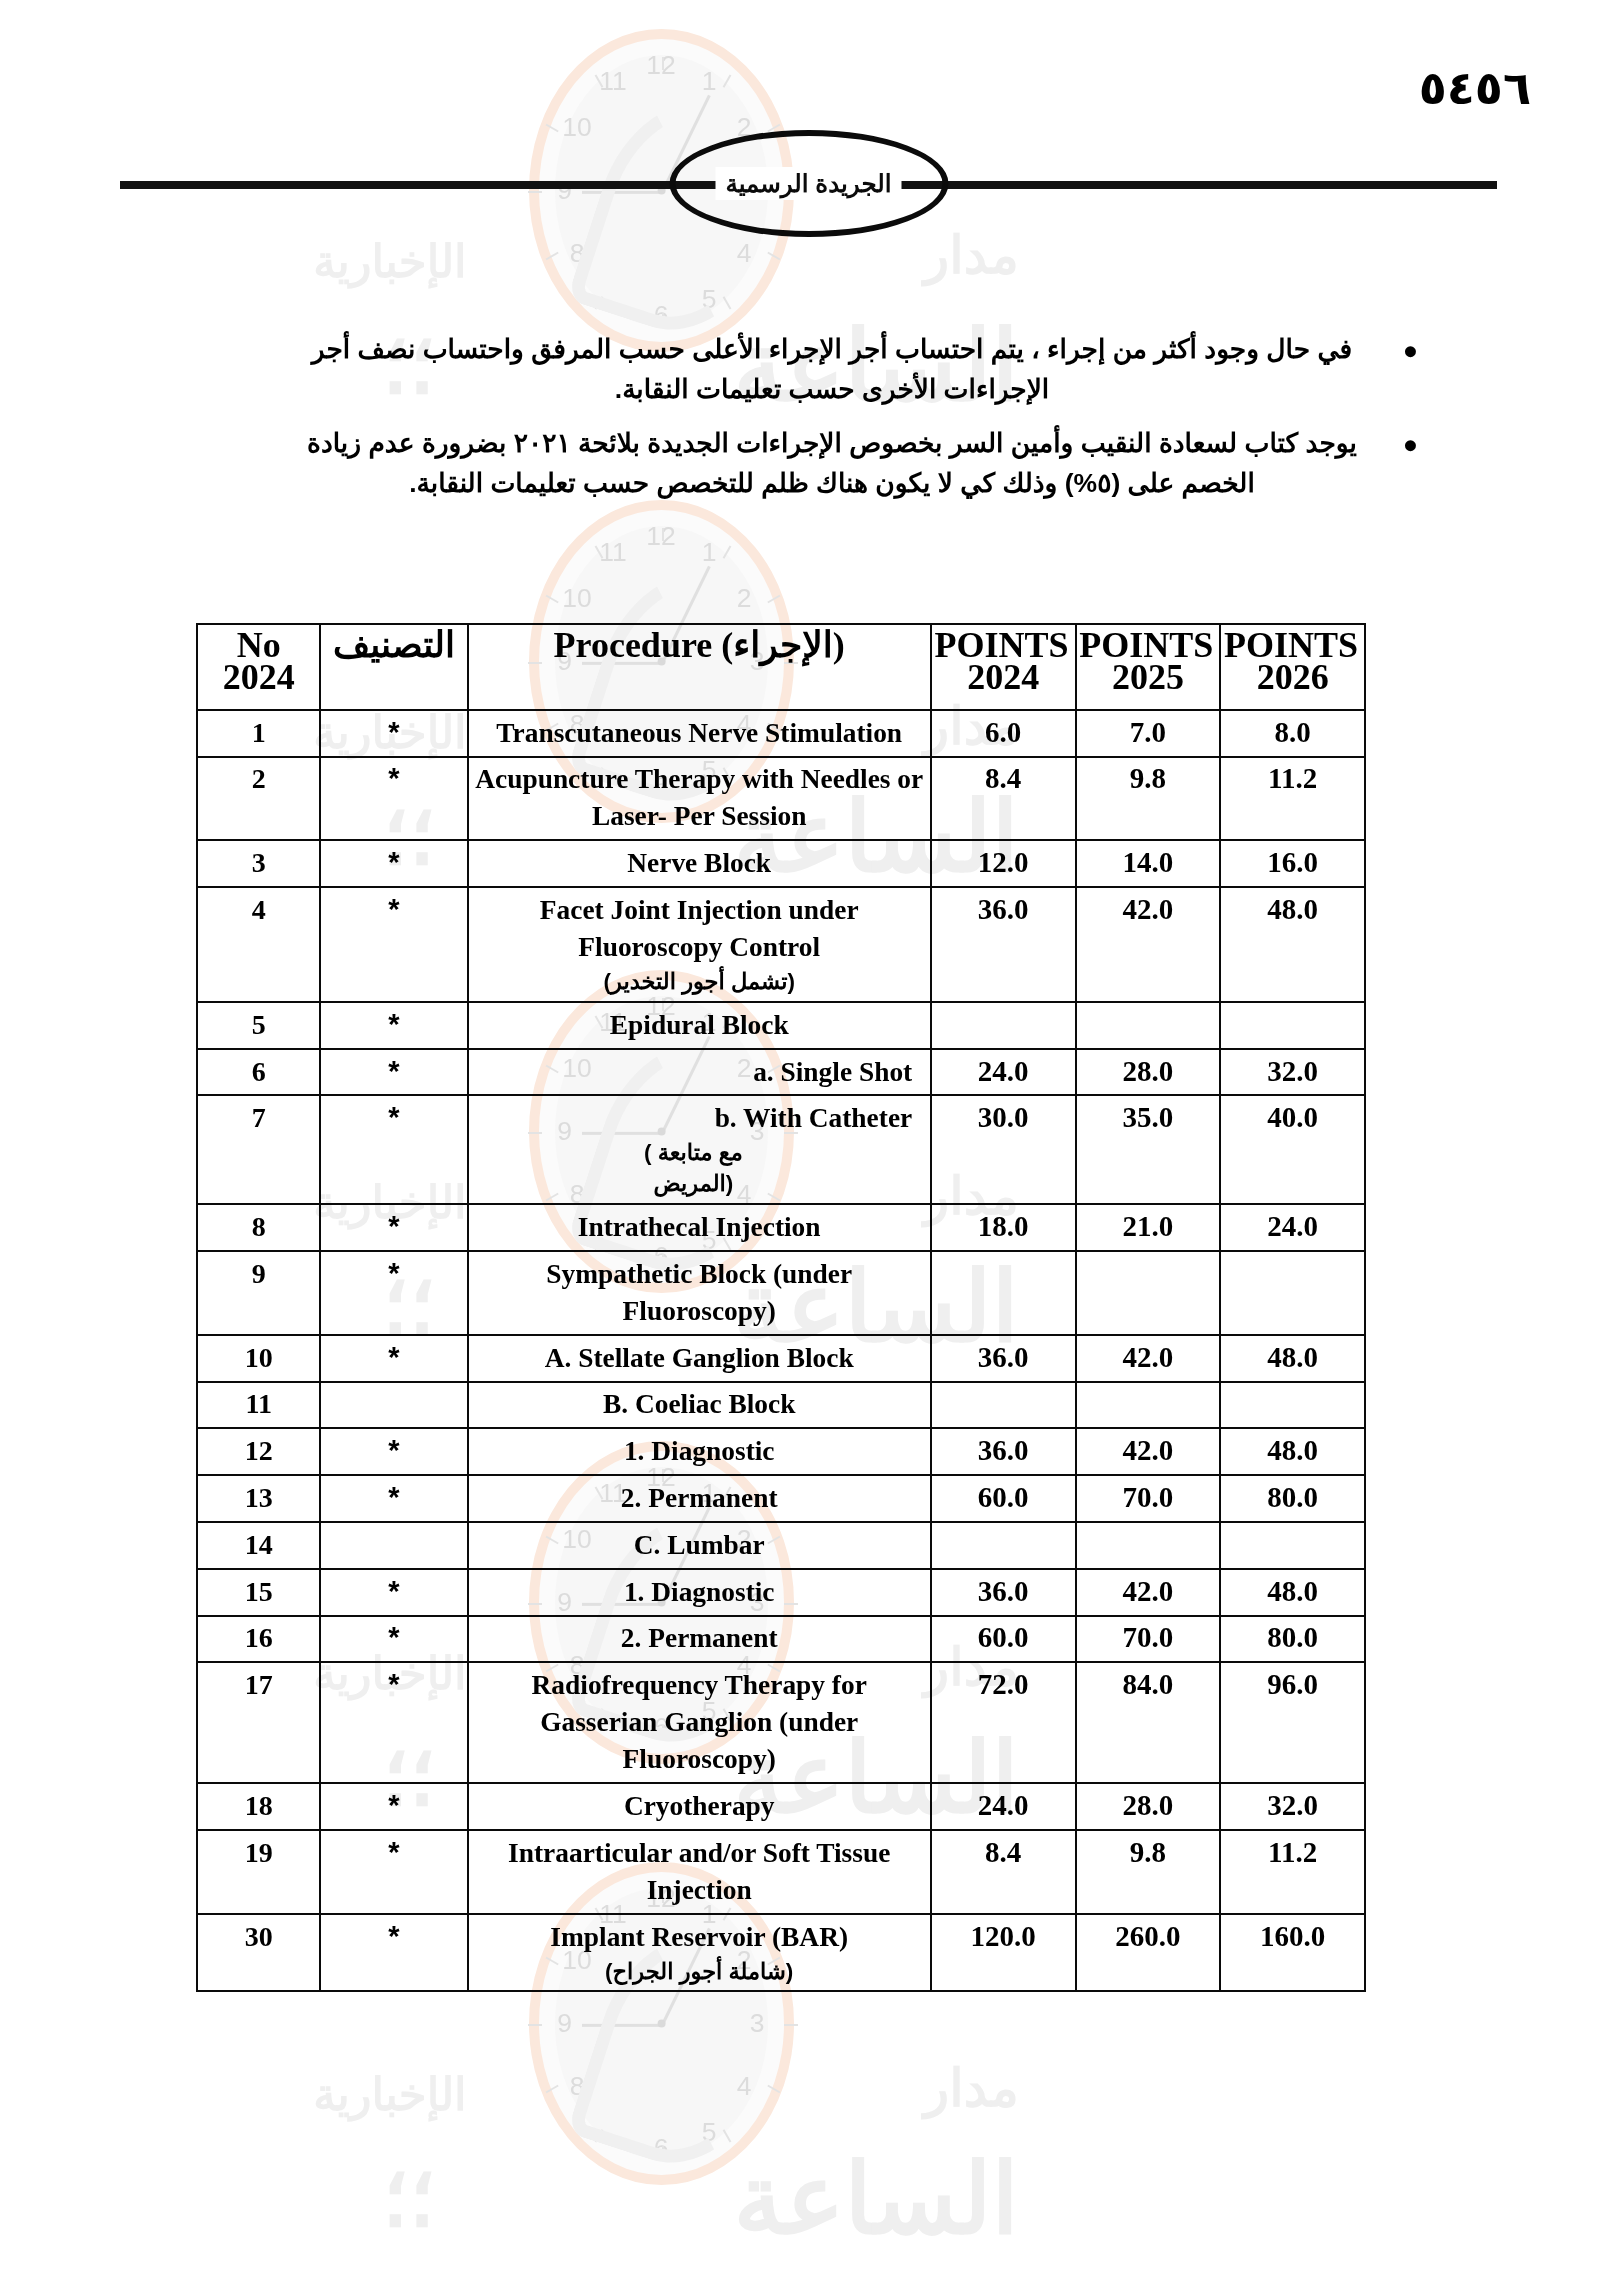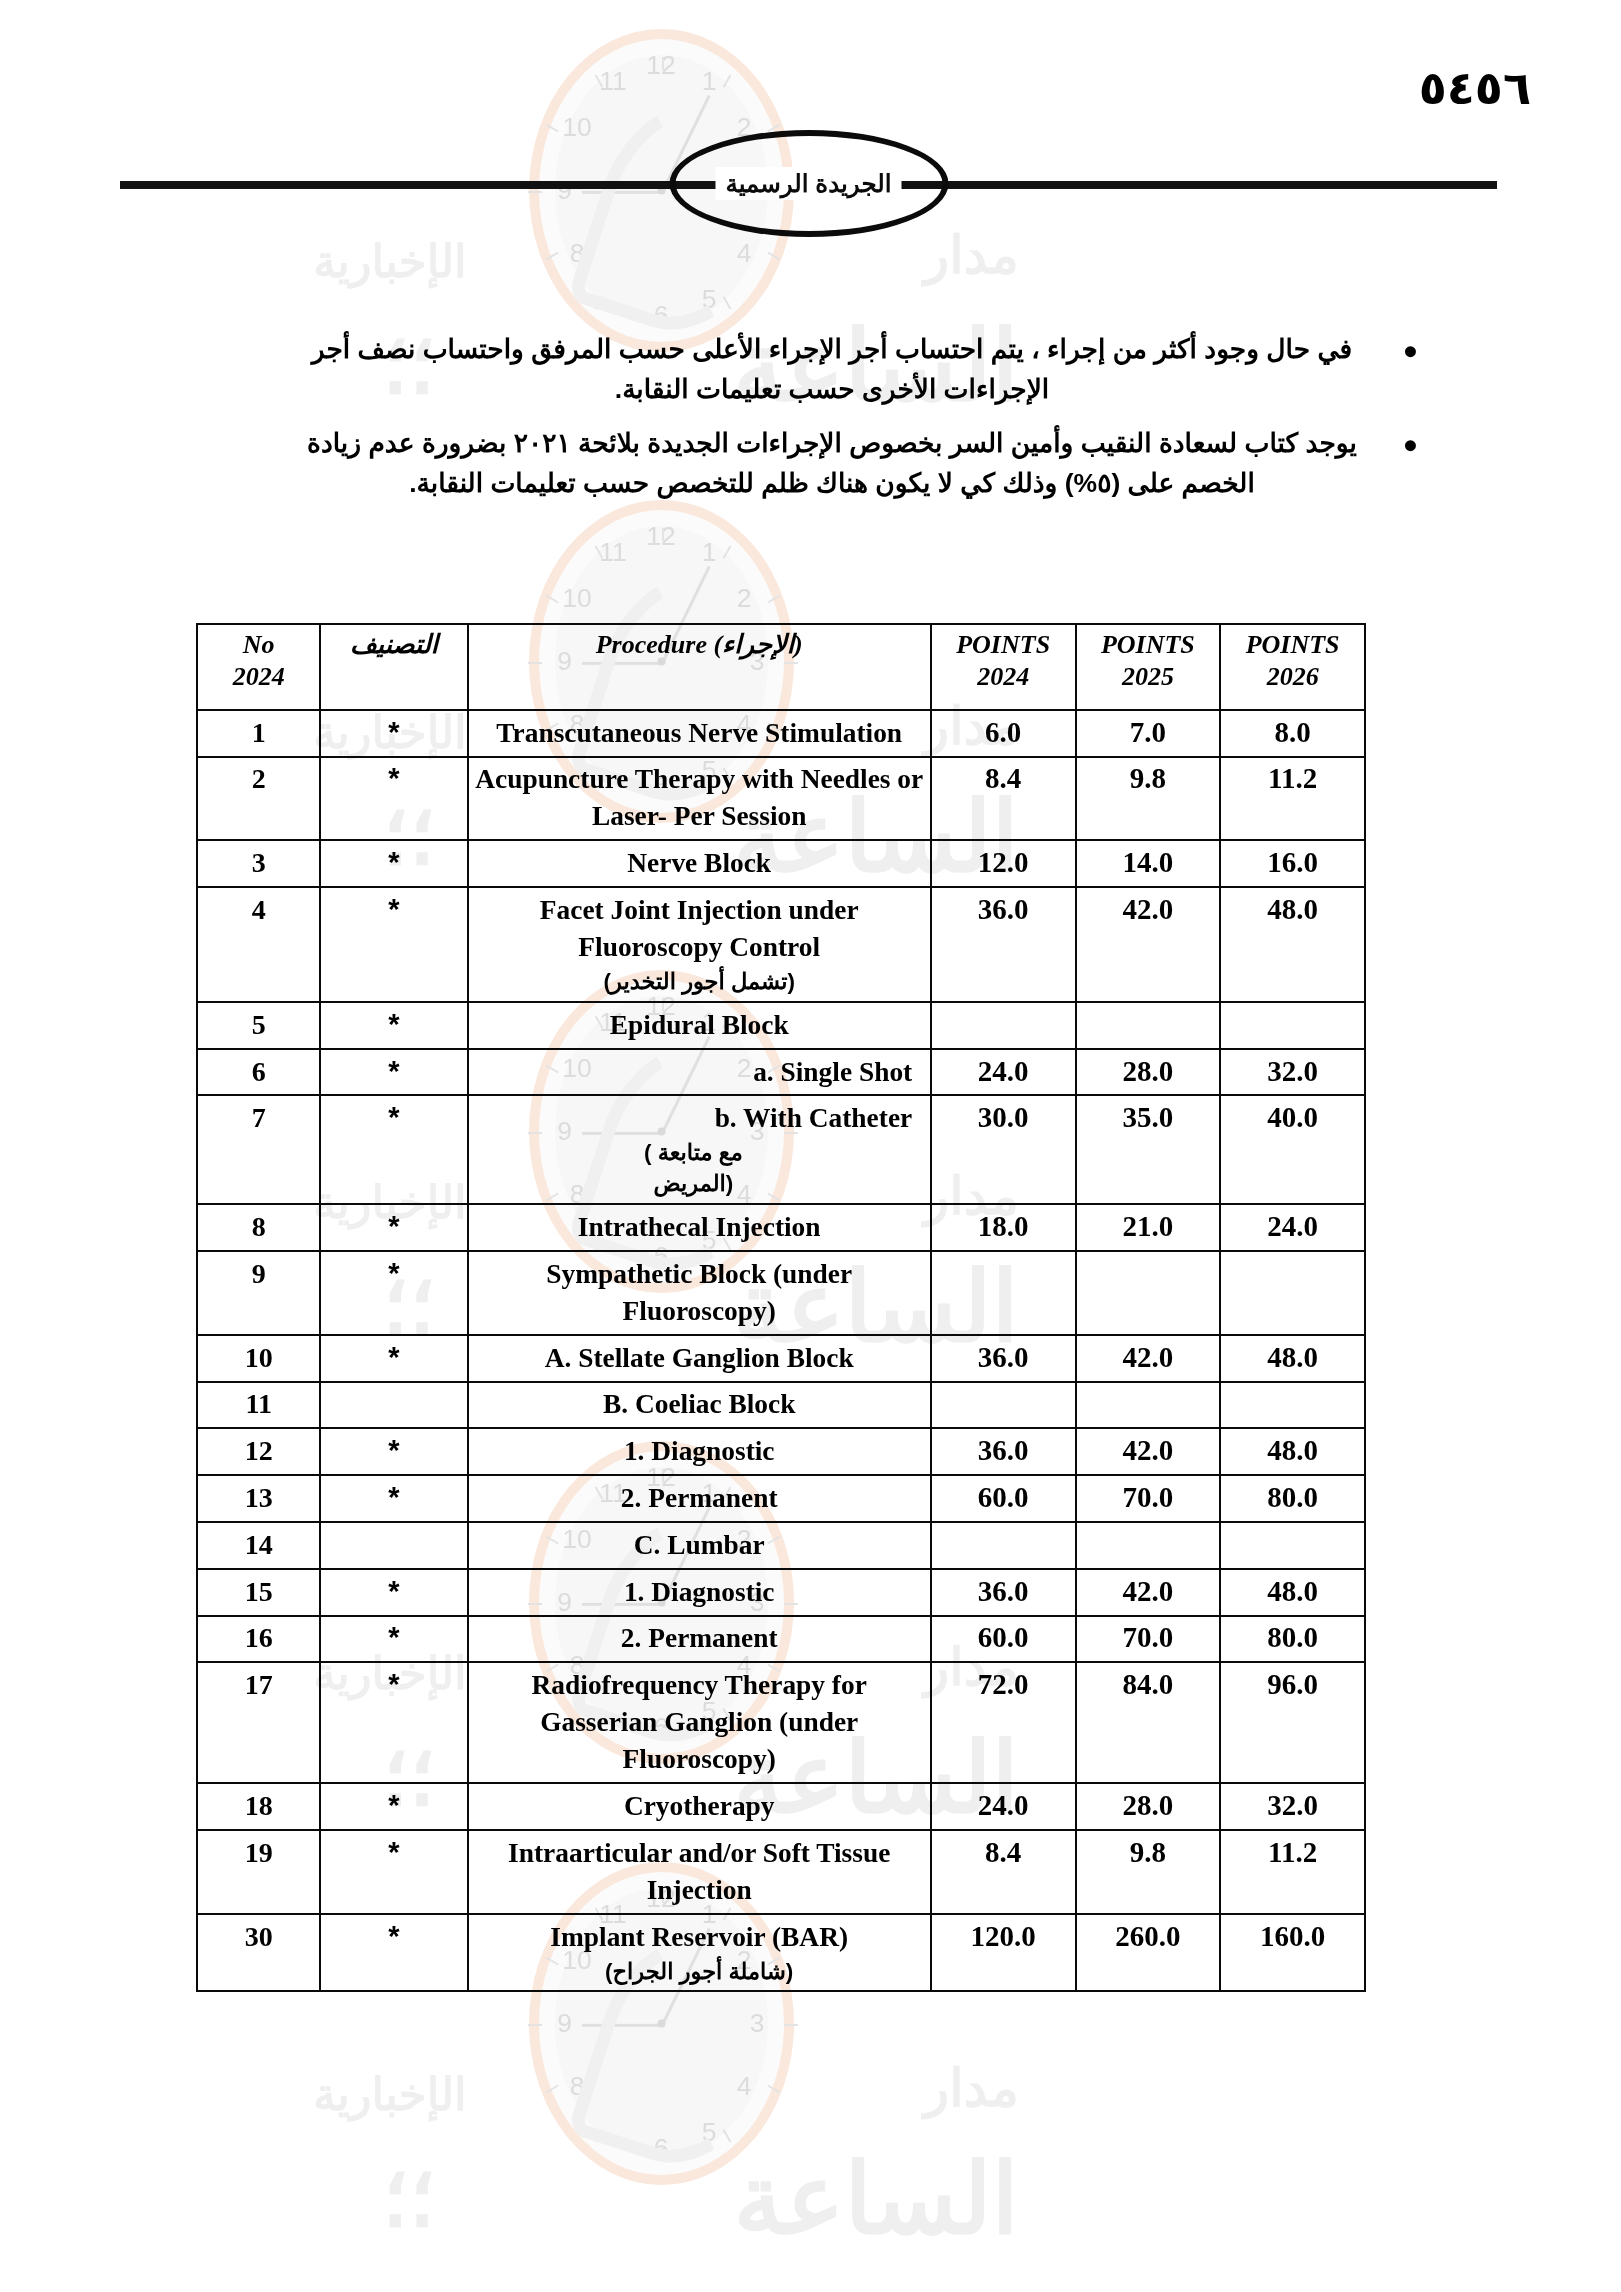--- a/index.html
+++ b/index.html
@@ -221,25 +221,24 @@
   table.price-table td,
   table.price-table th {
     border: 2px solid #0a0a0a;
     padding: 3.9px 5.9px;
     vertical-align: top;
     text-align: center;
   }
   table.price-table thead th {
     font-family: "Liberation Serif", serif;
     font-weight: bold;
-    font-size: 26px;
+    font-size: 36px;
     line-height: 32px;
     vertical-align: top;
     height: 76px;
-    font-style: italic;
   }
   th.th-ar, td.cls-cell {
     font-family: "Liberation Sans", sans-serif;
   }
   th.th-ar { font-size: 22.5px; }
   th.th-proc {
     font-size: 26.5px;
     direction: ltr;
   }
   .col-pts  { width: 115px; }

